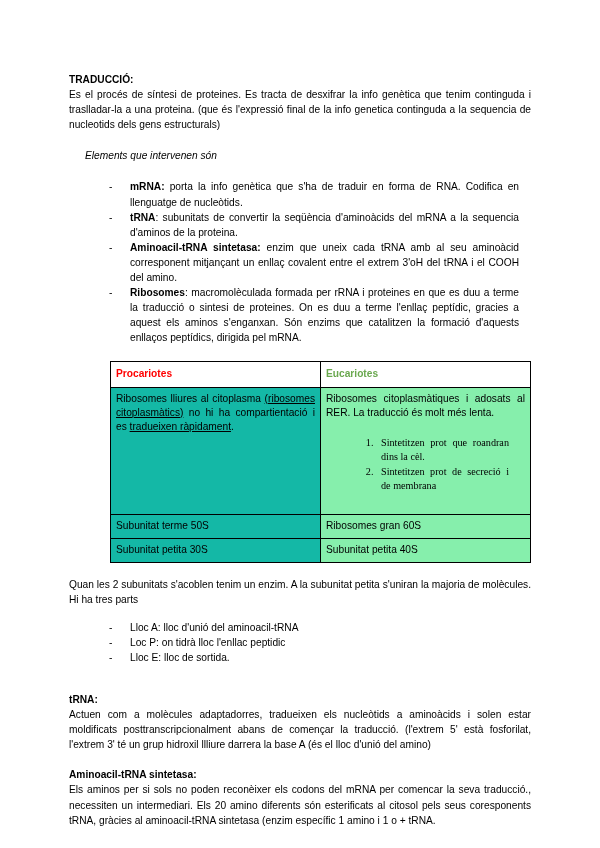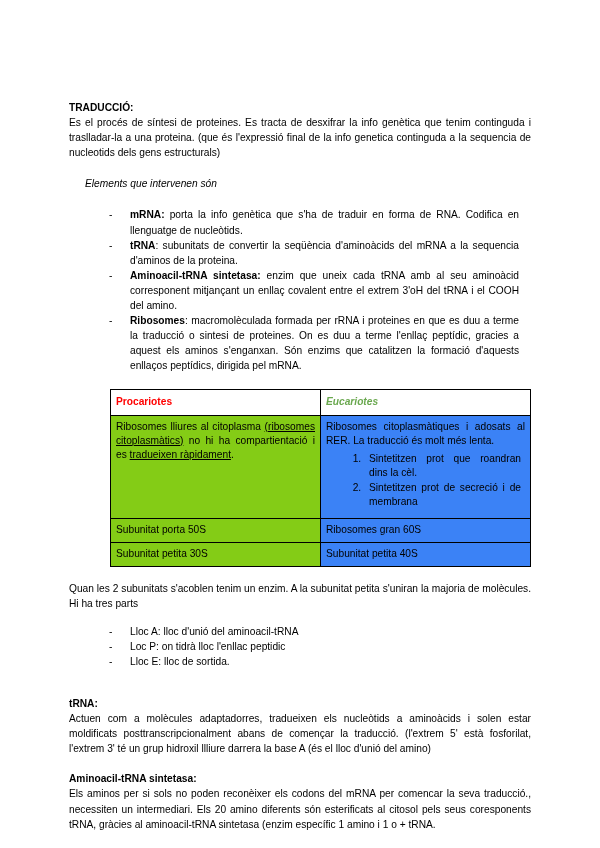--- a/index.html
+++ b/index.html
@@ -14,21 +14,21 @@
     font-family: "Liberation Sans", sans-serif;
     color: #000000;
     overflow: hidden;
   }
   .page {
     position: relative;
     width: 508px;
     height: 848px;
     background: #ffffff;
     box-sizing: border-box;
-    padding: 100px 60px 0 69px;
+    padding: 72px 60px 0 69px;
   }
   .doc-body {
     width: 462px;
     font-size: 10.2px;
     line-height: 15.1px;
     text-align: justify;
     -webkit-hyphens: none;
     hyphens: none;
   }
   h1.heading {
@@ -95,29 +95,30 @@
     text-align: justify;
   }
   table.compare td.head {
     background: #ffffff;
     font-weight: bold;
     padding-top: 5px;
     padding-bottom: 6px;
     text-align: left;
   }
   td.head .hd-pro { color: #ff0000; margin-top: 15px; }
-  td.head .hd-euk { color: #6aa84f; font-style: italic; }
-  td.cell-pro { background: #84cc16; }
-  td.cell-euk { background: #3b82f6; }
+  td.head .hd-euk { color: #6aa84f; }
+  td.cell-pro { background: #14b8a6; }
+  td.cell-euk { background: #86efac; }
   td.tall-pro { height: 84px; }
   .u { text-decoration: underline; }
   ol.numlist {
-    margin: 4px;
+    margin: 16px;
     padding-left: 34px;
     list-style-position: outside;
+    font-family: Liberation Serif, serif;
   }
   ol.numlist li {
     text-align: justify;
     padding-left: 5px;
   }
 </style>
 </head>
 <body>
 
 <div class="page">
@@ -146,21 +147,21 @@
           <tr>
             <td class="cell-pro tall-pro"><span>Ribosomes lliures al citoplasma </span><span class="u">(ribosomes citoplasmàtics)</span><span> no hi ha compartientació i es </span><span class="u">tradueixen ràpidament</span><span>.</span></td>
             <td class="cell-euk"><span>Ribosomes citoplasmàtiques i adosats al RER. La traducció és molt més lenta.</span>
               <ol class="numlist">
                 <li>Sintetitzen prot que roandran dins la cèl.</li>
                 <li>Sintetitzen prot de secreció i de membrana</li>
               </ol>
             </td>
           </tr>
           <tr>
-            <td class="cell-pro">Subunitat porta 50S</td>
+            <td class="cell-pro">Subunitat terme 50S</td>
             <td class="cell-euk">Ribosomes gran 60S</td>
           </tr>
           <tr>
             <td class="cell-pro">Subunitat petita 30S</td>
             <td class="cell-euk">Subunitat petita 40S</td>
           </tr>
         </tbody>
       </table>
     </div>
 

